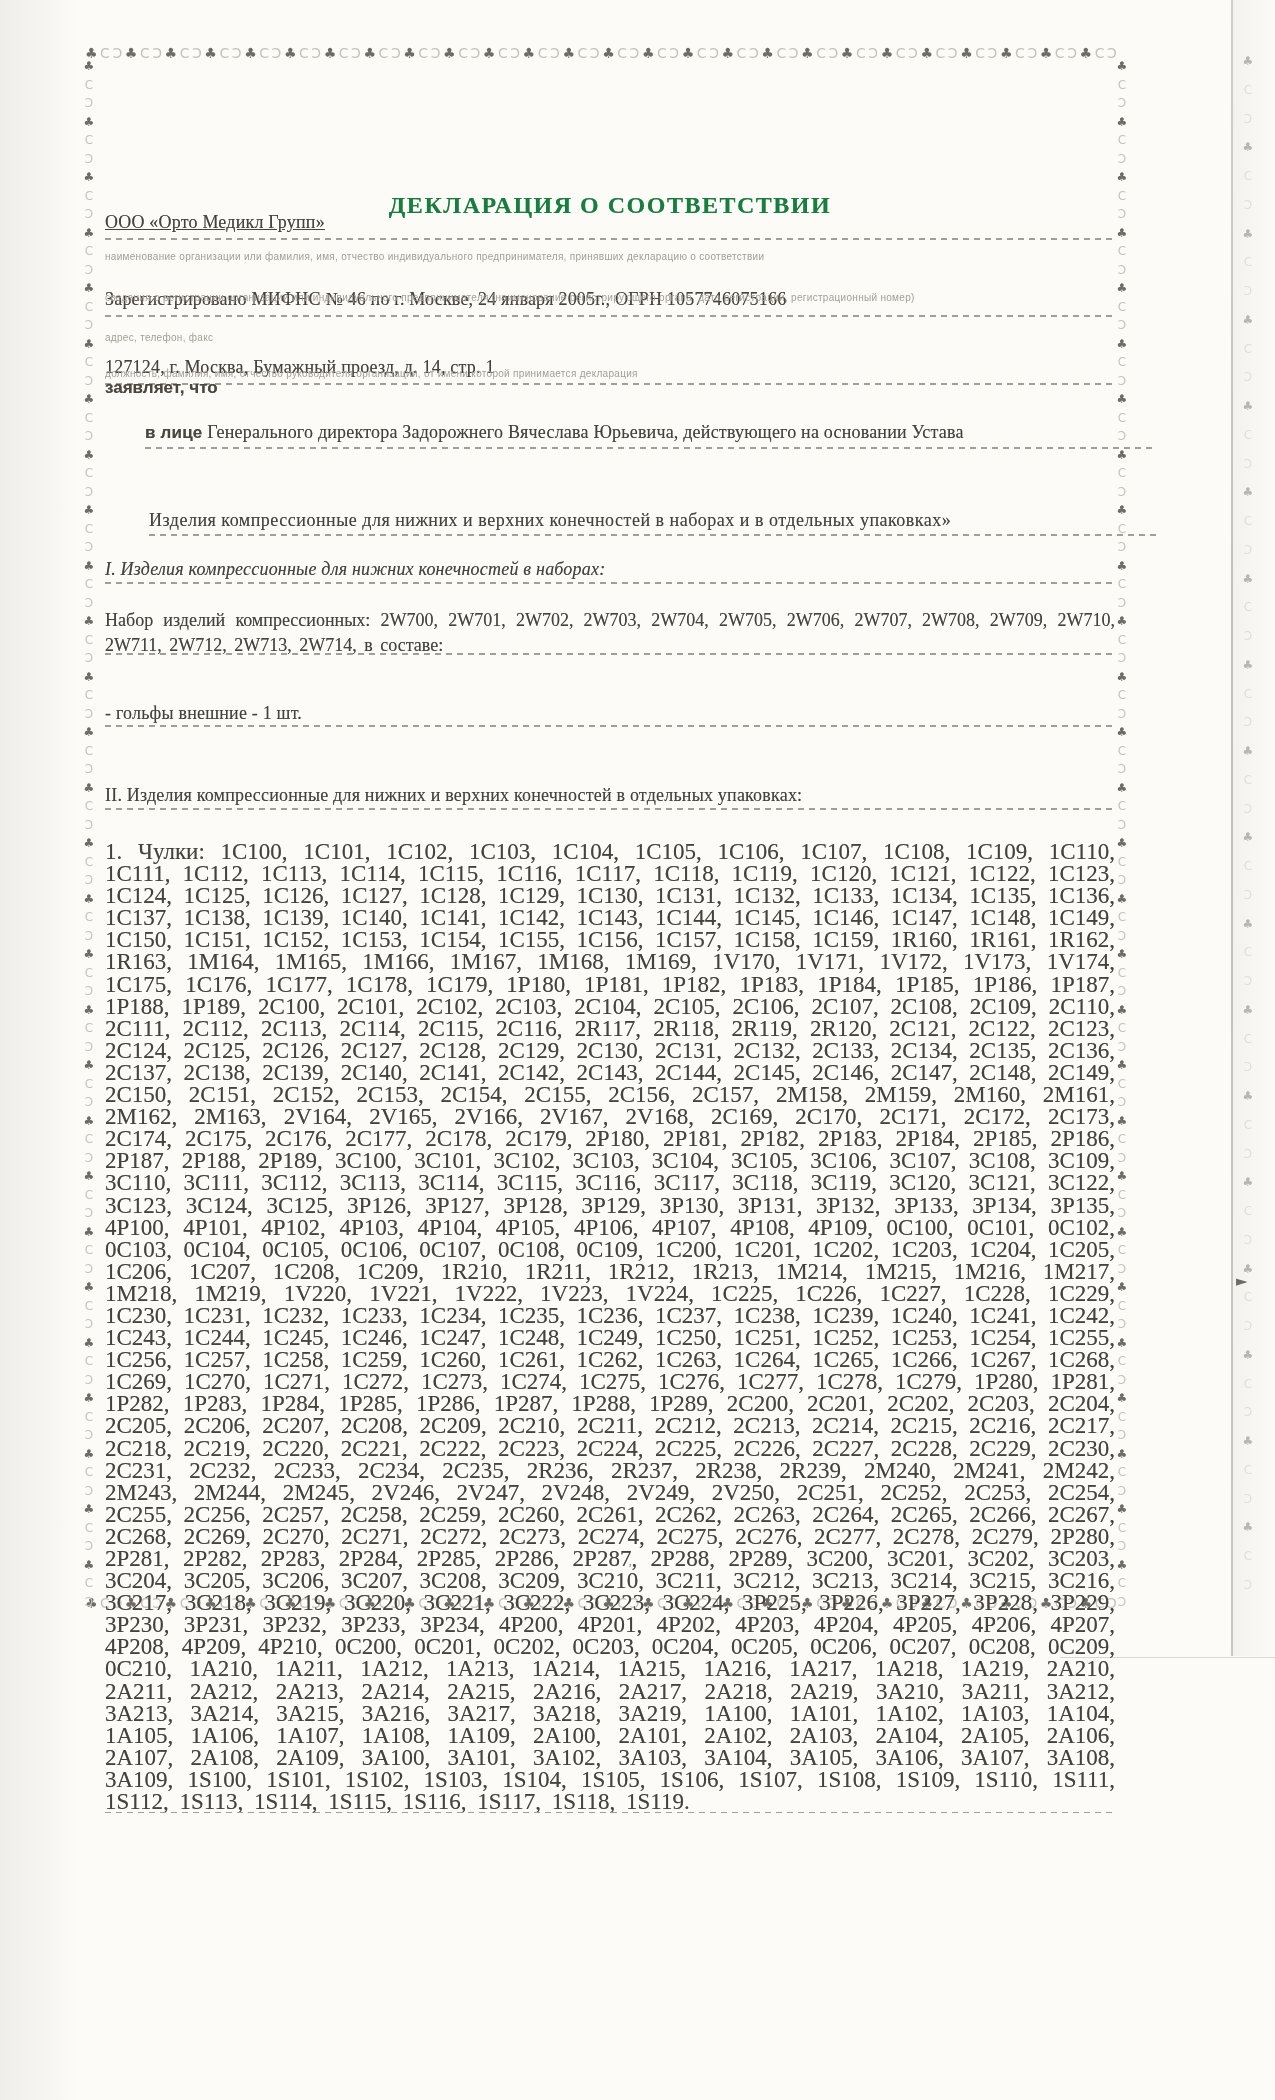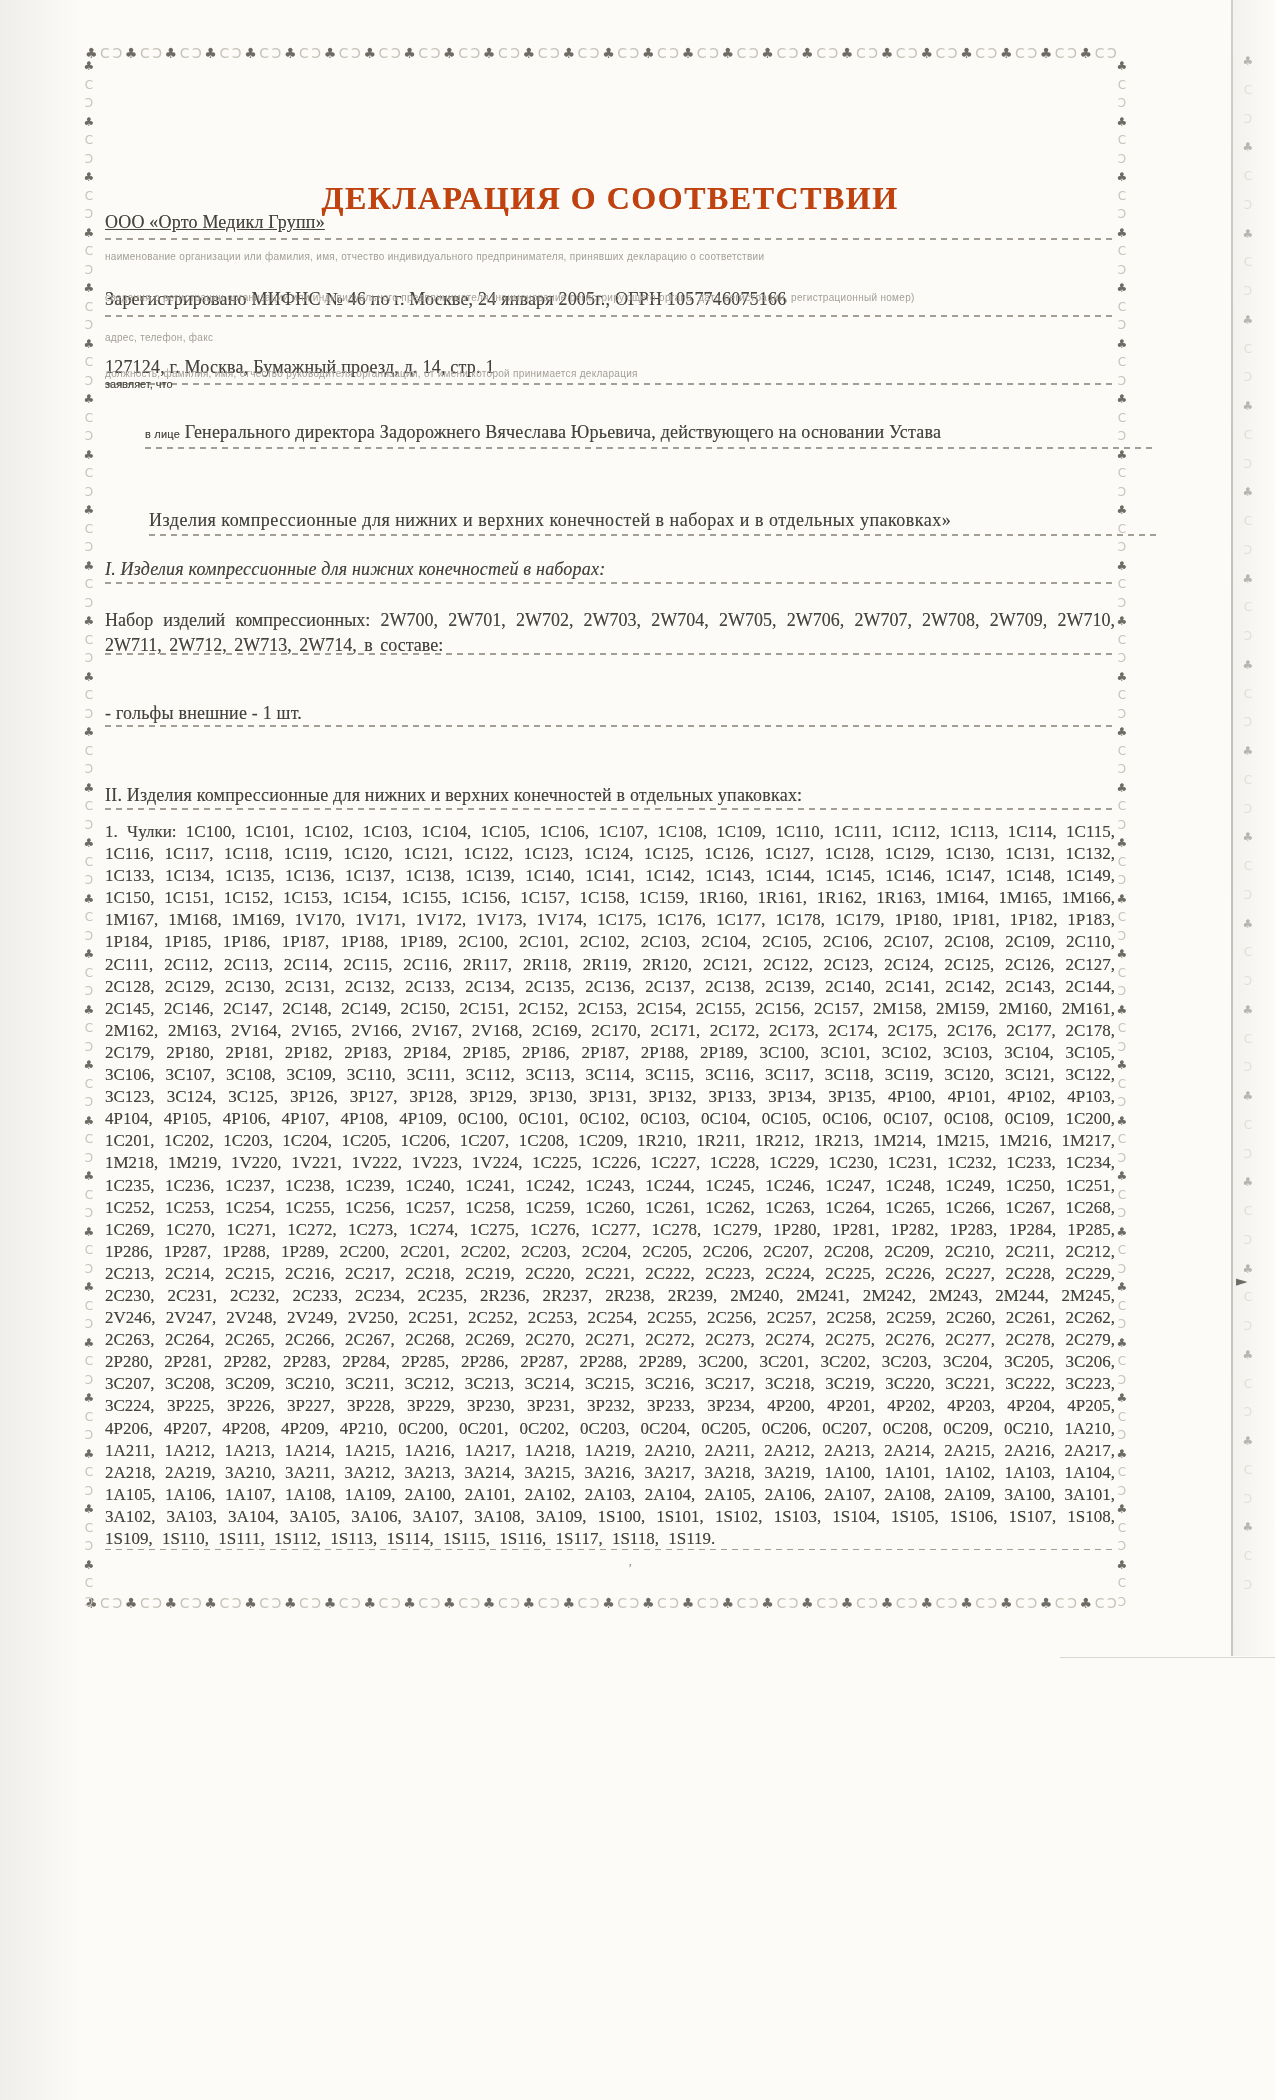--- a/index.html
+++ b/index.html
@@ -28,26 +28,26 @@
   #border-farright{left:1241px;top:55px;width:14px;height:1536px;opacity:.45;}
   .g-dark{color:#6e6b64;}
   .g-light{color:#c7c3ba;}
   
   #content{position:absolute;left:105px;top:0;width:1010px;}
   .line{position:absolute;left:0;width:1010px;}
   .scantext{text-shadow:0 0 .6px rgba(70,66,60,.5);}
   .ruled{position:relative;}
   .ruled::after{content:"";position:absolute;left:0;right:0;bottom:0;height:1.6px;
                 background:repeating-linear-gradient(90deg,#a39f96 0 6px,transparent 6px 11px);}
-  .title{font-size:32px;font-weight:bold;letter-spacing:1.5px;text-align:center;color:#c2410c;}
+  .title{font-size:24px;font-weight:bold;letter-spacing:1.5px;text-align:center;color:#15803d;margin-top:12px;}
   .field{font-size:18px;letter-spacing:.2px;}
   .caption{font-family:"Liberation Sans",sans-serif;font-size:10px;color:#a39f96;
            text-align:left;letter-spacing:.3px;}
-  .lead{font-family:"Liberation Sans",sans-serif;font-weight:normal;font-size:11px;color:#4a473f;}
-  .para{font-size:17px;text-align:justify;line-height:22.1px;word-spacing:5px;}
+  .lead{font-family:"Liberation Sans",sans-serif;font-weight:bold;font-size:17px;color:#4a473f;}
+  .para{font-size:23px;text-align:justify;line-height:22.1px;word-spacing:5px;margin-top:20px;}
   .para2{font-size:18px;text-align:justify;line-height:25px;word-spacing:3px;}
 </style>
 </head>
 <body>
 
 <div id="scan">
 
   <div class="edge-left"></div>
   <div class="fold-line"></div>
   <div class="fold-shade"></div>

